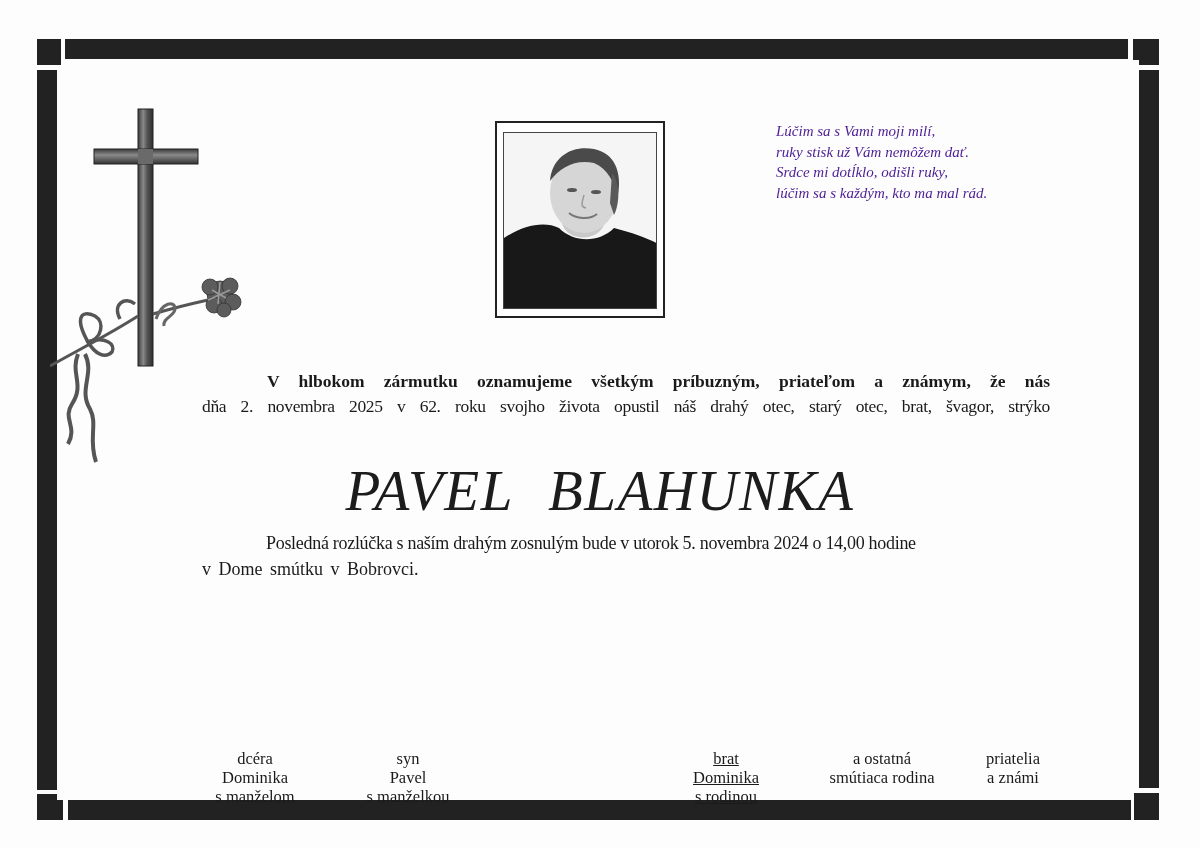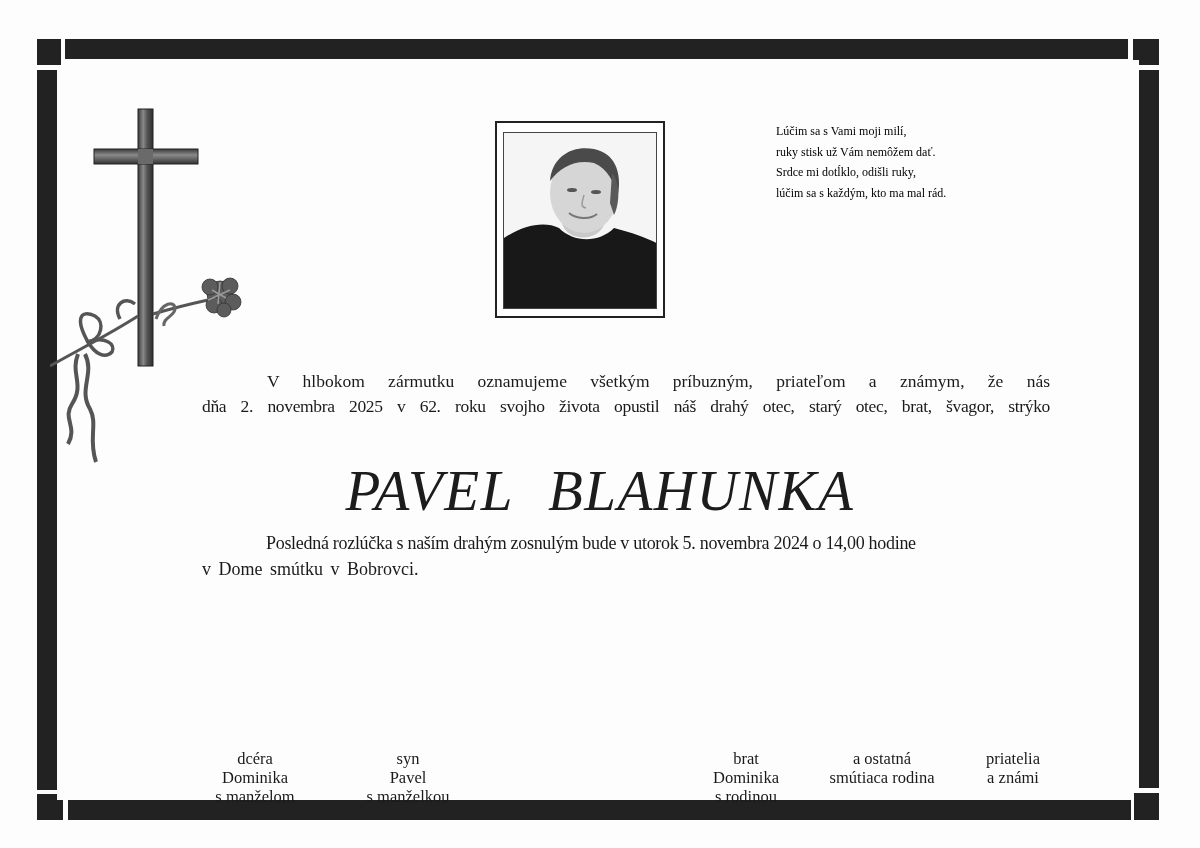--- a/index.html
+++ b/index.html
@@ -16,29 +16,29 @@
     position:absolute; left:495px; top:121px; width:170px; height:197px;
     border:2px solid #222; box-sizing:border-box; background:#fff;
   }
   .photo-inner {
     position:absolute; left:6px; top:9px; right:6px; bottom:7px;
     border:1px solid #444; overflow:hidden; background:#f4f4f4;
   }
 
   .poem {
     position:absolute; left:776px; top:121px; width:300px;
-    font-size:12px; line-height:20.5px; color:#000000;
+    font-style:italic; font-size:15px; line-height:20.5px; color:#4c1d95;
   }
   .poem div { white-space:nowrap; }
 
   .para1 {
     position:absolute; left:202px; top:369px; width:848px;
     font-size:17.5px; line-height:25px; text-align:justify;
   }
-  .para1 .line1 { display:block; text-align:justify; text-align-last:justify; padding-left:65px; }
+  .para1 .line1 { display:block; text-align:justify; text-align-last:justify; padding-left:65px;font-weight:bold; }
   .para1 .line2 { display:block; text-align:justify; text-align-last:justify; letter-spacing:-0.35px; }
 
   .name {
     position:absolute; left:0; width:1200px; top:456px; text-align:center;
     font-size:57px; line-height:70px; letter-spacing:1.5px; color:#1c1c1c;font-style:italic;
   }
   .name .gap { display:inline-block; width:34px; }
 
   .para2 {
     position:absolute; left:202px; top:530px; width:848px;
@@ -160,21 +160,21 @@
   <div class="signer" style="left:255px;">
     <div>dcéra</div>
     <div>Dominika</div>
     <div>s manželom</div>
   </div>
   <div class="signer" style="left:408px;">
     <div>syn</div>
     <div>Pavel</div>
     <div>s manželkou</div>
   </div>
-  <div class="signer" style="left:746px;">
+  <div class="signer" style="left:726px;text-decoration:underline;">
     <div>brat</div>
     <div>Dominika</div>
     <div>s rodinou</div>
   </div>
   <div class="signer" style="left:882px;">
     <div>a ostatná</div>
     <div>smútiaca rodina</div>
   </div>
   <div class="signer" style="left:1013px;">
     <div>priatelia</div>

